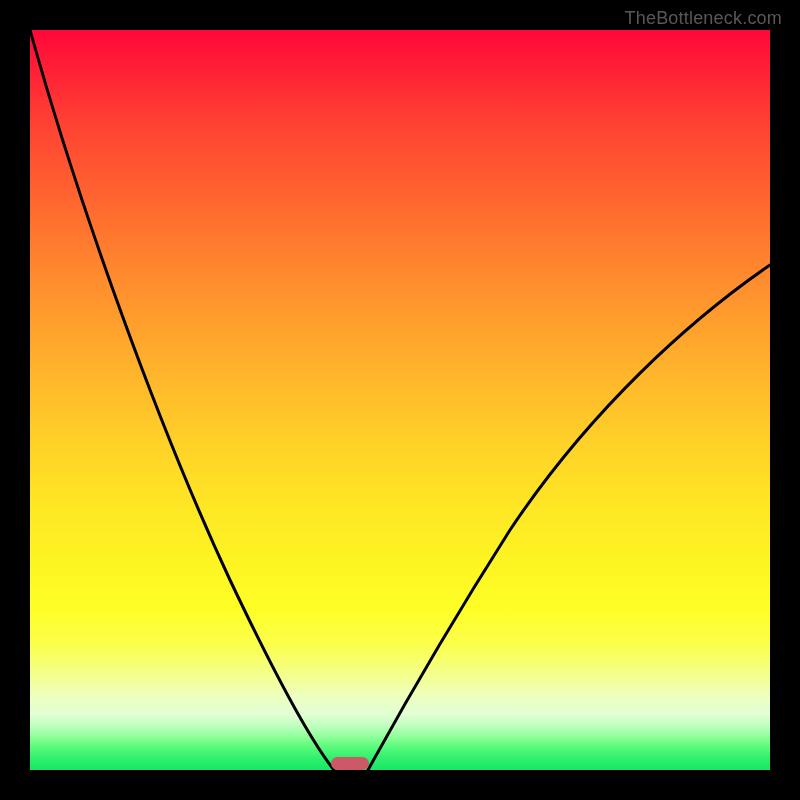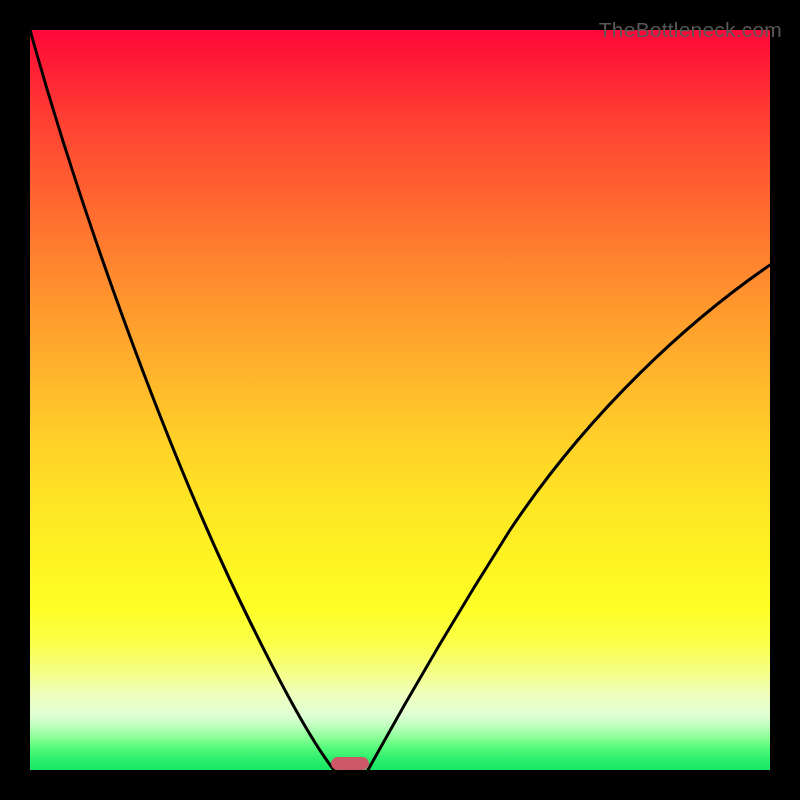--- a/index.html
+++ b/index.html
@@ -7,24 +7,24 @@
     padding: 0;
     width: 800px;
     height: 800px;
     background: #000;
     position: relative;
     overflow: hidden;
     font-family: Arial, sans-serif;
   }
   .watermark {
     position: absolute;
-    top: 18px;
+    top: 8px;
     right: 18px;
     color: #585858;
-    font-size: 21px;
+    font-size: 18px;
     font-weight: 500;
     z-index: 10;
     letter-spacing: 0.2px;
   }
   .plot-area {
     position: absolute;
     left: 30px;
     top: 30px;
     width: 740px;
     height: 740px;

